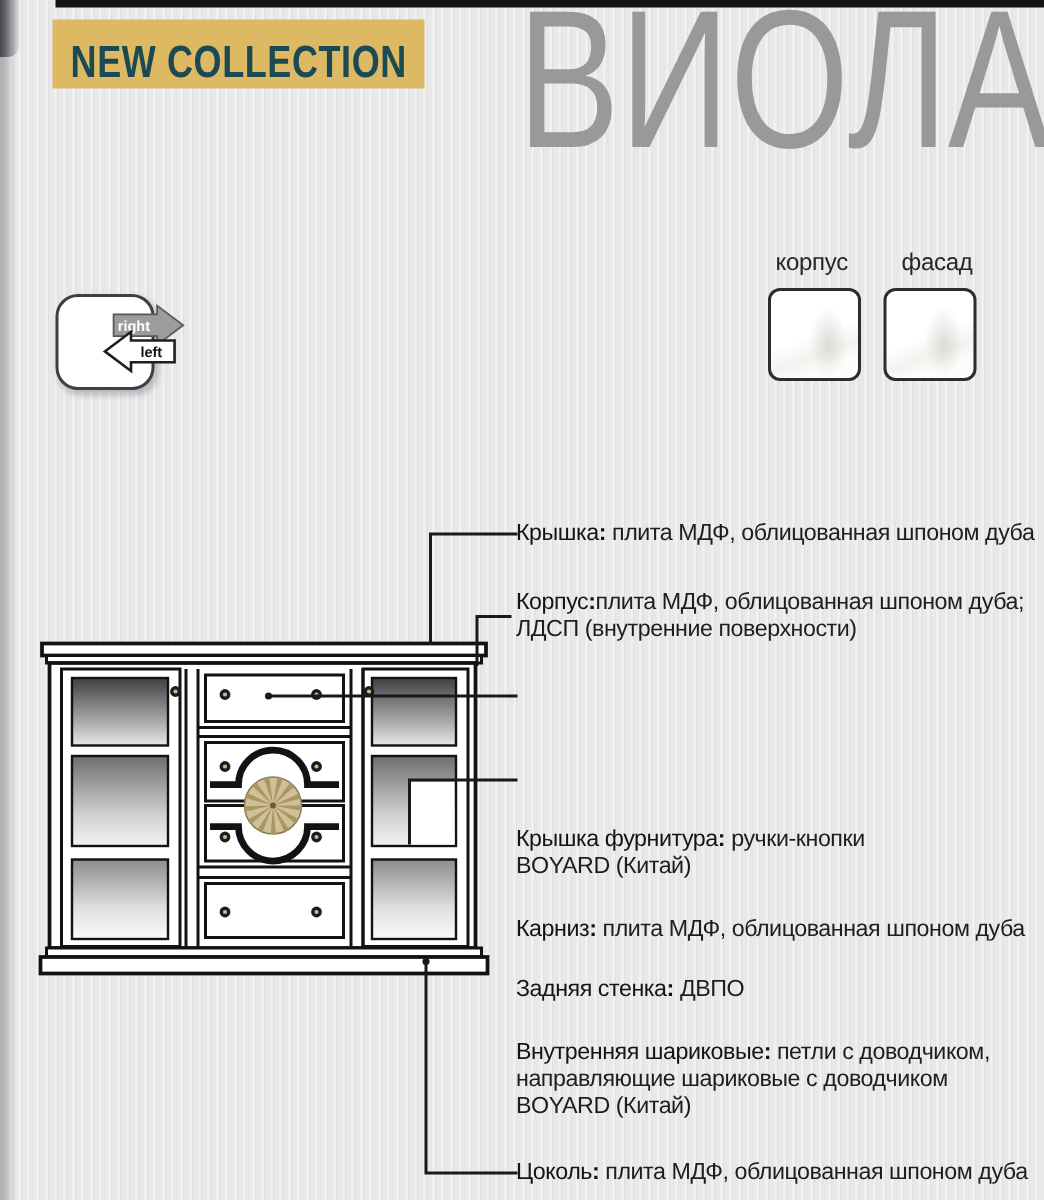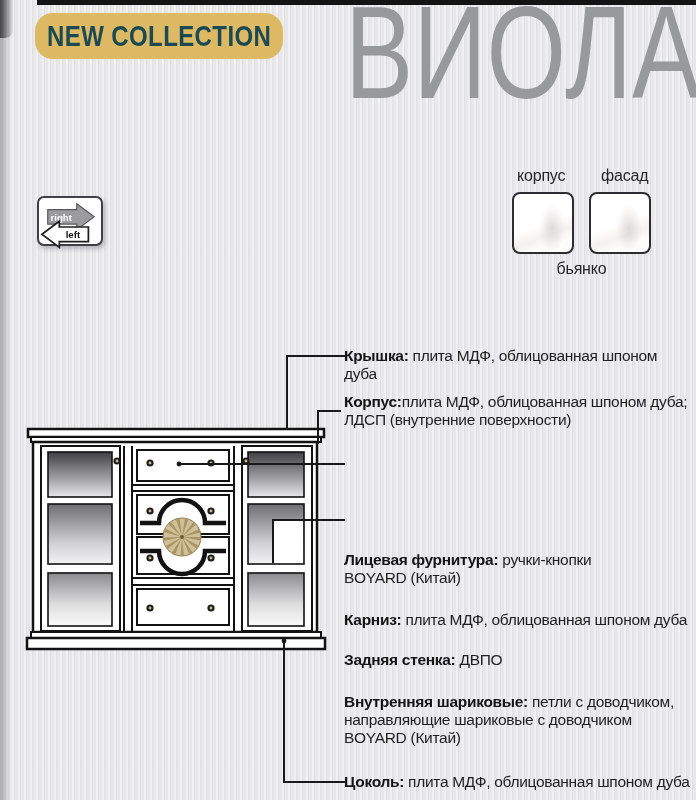--- a/index.html
+++ b/index.html
@@ -23,59 +23,60 @@
     background-image:linear-gradient(to right,rgba(70,70,78,.40),rgba(70,70,78,0));
   }
   .page-corner{
     position:absolute;left:0;top:0;width:13px;height:38px;
     background-image:linear-gradient(to right,rgba(35,35,42,.75),rgba(35,35,42,.06));
     border-bottom-right-radius:8px;
   }
   .badge{
     position:absolute;left:35px;top:13px;width:248px;height:46px;
     background:var(--accent_gold,#deb964);
-    display:flex;align-items:center;justify-content:center;border-radius:18px;
+    display:flex;align-items:flex-end;justify-content:center;
   }
   .badge span{
     color:var(--badge_text,#1b4a55);
     font-weight:700;font-size:30px;letter-spacing:.5px;
     transform:scaleX(.8);white-space:nowrap;
   }
   .title{
     position:absolute;left:345px;top:-13px;
     color:var(--title_gray,#97999b);
     font-size:131px;line-height:1;font-weight:400;
     transform:scaleX(.78);transform-origin:left top;
     white-space:nowrap;letter-spacing:0;
   }
   .orient-box{
-    position:absolute;left:37px;top:196px;width:66px;height:50px;
-    background:#fff;border:2.5px solid #3f3f44;border-radius:7px;
+    position:absolute;left:37px;top:196px;width:66px;height:64px;
+    background:#fff;border:2.5px solid #3f3f44;border-radius:15px;
     box-shadow:2px 3px 4px rgba(90,90,100,.35);
     box-sizing:border-box;
+    padding-left:28px;
   }
   .swatch-label{
     position:absolute;font-size:16px;color:#26262a;letter-spacing:-.2px;
     font-weight:400;
   }
   .swatch{
     position:absolute;width:62px;height:62px;top:192px;
     background:#fff;
     background-image:
       radial-gradient(18px 34px at 38px 34px, rgba(190,186,178,.45), rgba(190,186,178,0) 70%),
       linear-gradient(160deg,#ffffff 50%,#f3f2ef 68%,#fcfcfb 82%);
     border:2px solid #2d2d31;border-radius:8px;
     box-sizing:border-box;
   }
   .spec{
     position:absolute;left:344px;width:350px;
     font-size:15.5px;line-height:18px;color:var(--text_dark,#1e1e1e);
     letter-spacing:-.3px;
   }
-  .spec .lbl{font-weight:700;color:#141414;}
+  .spec .lbl{font-weight:400;color:#141414;}
   .spec .sep{white-space:pre;font-weight:700;color:#141414;}
   .spec .txt{white-space:pre-line;}
   svg.overlay{position:absolute;left:0;top:0;}
   text{font-family:"Liberation Sans","DejaVu Sans",sans-serif;}
 </style>
 </head>
 <body>
 
 <div id="page">
 
@@ -95,21 +96,20 @@
       <text x="23" y="22.5" text-anchor="middle" font-size="10" font-weight="700" fill="#ffffff">right</text>
       <polygon points="51,29 21,29 21,23 3,36.5 21,50 21,44 51,44" fill="#ffffff" stroke="#1f1f1f" stroke-width="1.8"></polygon>
       <text x="35" y="40.5" text-anchor="middle" font-size="10" font-weight="700" fill="#111111">left</text>
     </svg>
   </div>
 
   <div class="swatch-label" style="left:517px;top:167px;">корпус</div>
   <div class="swatch-label" style="left:601px;top:167px;">фасад</div>
   <div class="swatch" style="left:512px;"></div>
   <div class="swatch" style="left:589px;"></div>
-  <div class="swatch-label" style="left:512px;top:260px;width:139px;text-align:center;">бьянко</div>
 
   <svg class="overlay" width="696" height="800" viewBox="0 0 696 800">
     <defs>
       <linearGradient id="g1" x1="0" y1="0" x2="0" y2="1">
         <stop offset="0" stop-color="#404043"></stop>
           <stop offset="0.7" stop-color="#b3b3b6"></stop>
           <stop offset="1" stop-color="#e9e9ea"></stop>
       </linearGradient>
       <linearGradient id="g2" x1="0" y1="0" x2="0" y2="1">
         <stop offset="0" stop-color="#6e6e72"></stop>
@@ -205,21 +205,21 @@
   </svg>
 
   <div class="spec" style="top:347px">
     <span class="lbl">Крышка</span><span class="sep">: </span><span class="txt">плита МДФ, облицованная шпоном дуба</span>
   </div>
   <div class="spec" style="top:393px">
     <span class="lbl">Корпус</span><span class="sep">:</span><span class="txt">плита МДФ, облицованная шпоном дуба;
 ЛДСП (внутренние поверхности)</span>
   </div>
   <div class="spec" style="top:551px">
-    <span class="lbl">Лицевая фурнитура</span><span class="sep">: </span><span class="txt">ручки-кнопки
+    <span class="lbl">Крышка фурнитура</span><span class="sep">: </span><span class="txt">ручки-кнопки
 BOYARD (Китай)</span>
   </div>
   <div class="spec" style="top:651px">
     <span class="lbl">Задняя стенка</span><span class="sep">: </span><span class="txt">ДВПО</span>
   </div>
   <div class="spec" style="top:611px">
     <span class="lbl">Карниз</span><span class="sep">: </span><span class="txt">плита МДФ, облицованная шпоном дуба</span>
   </div>
   <div class="spec" style="top:693px">
     <span class="lbl">Внутренняя шариковые</span><span class="sep">: </span><span class="txt">петли с доводчиком,

